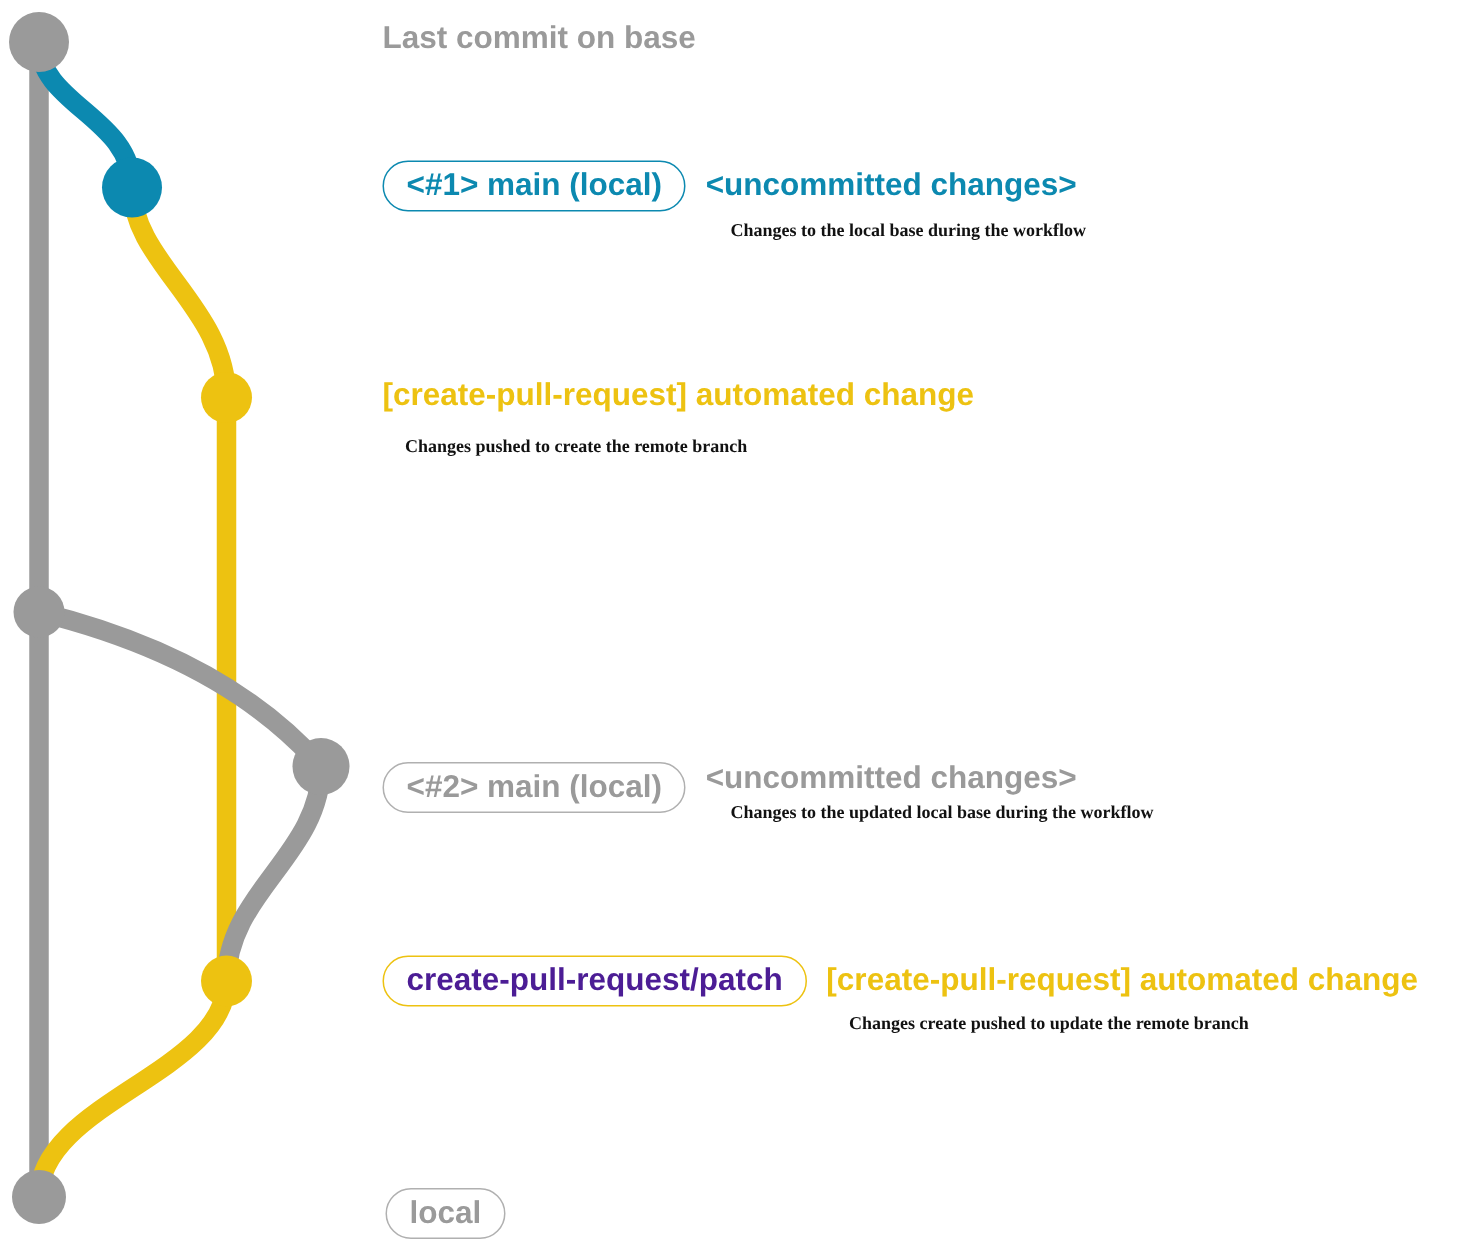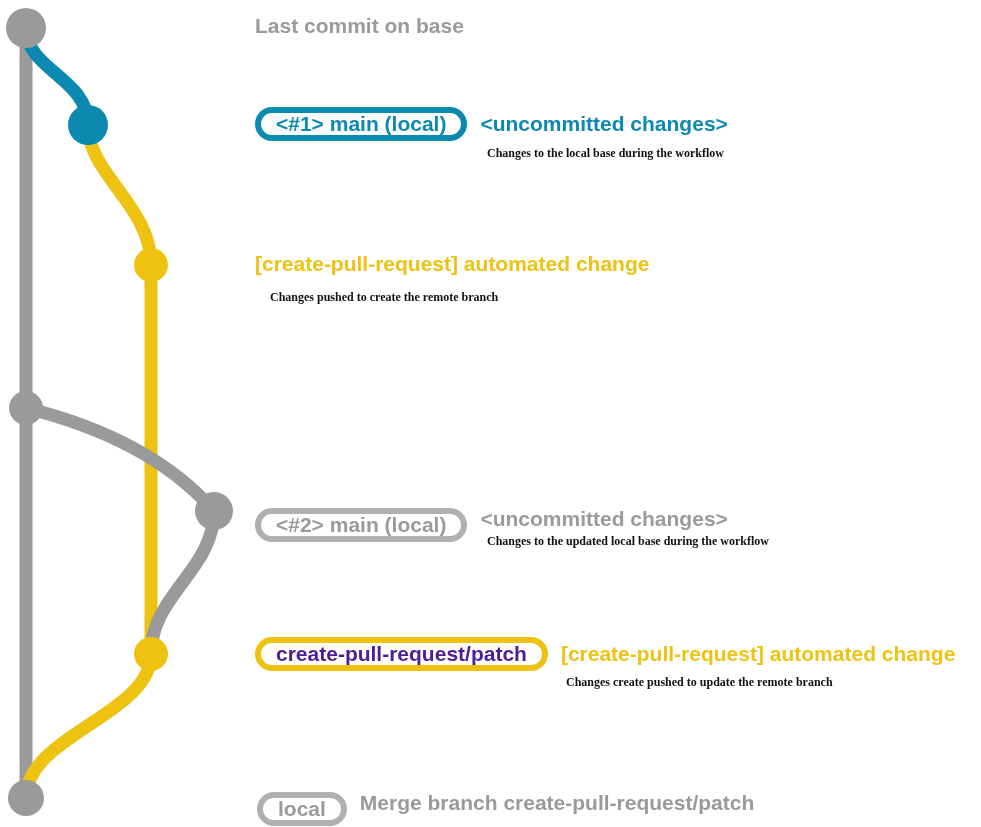--- a/index.html
+++ b/index.html
@@ -34,21 +34,21 @@
     position: absolute;
     display: flex;
     align-items: center;
     white-space: nowrap;
   }
 
   .ref-badge {
     display: inline-flex;
     align-items: center;
     justify-content: center;
-    border: 6px solid #84cc16;
+    border: 1px solid #84cc16;
     border-radius: 19px;
     height: 34px;
     padding: 0 15px;
     box-sizing: border-box;
     font-size: 21px;
     color: #9a9a9a;
     font-family: "Liberation Sans", sans-serif;
     background: #ffffff;
   }
   .ref-badge.blue {
@@ -142,16 +142,15 @@
   <div class="body-text" style="left:487px; top:534px;">Changes to the updated local base during the workflow</div>
 
   <div class="row" style="left:255px; top:637px;">
     <span class="ref-badge yellow">create-pull-request/patch</span>
     <span class="subject yellow">[create-pull-request] automated change</span>
   </div>
   <div class="body-text" style="left:566px; top:675px;">Changes create pushed to update the remote branch</div>
 
   <div class="row" style="left:257px; top:780px;">
     <span class="ref-badge gray">local</span>
-    <span class="subject gray">Merge branch create-pull-request/patch</span>
   </div>
 
 </div>
 
 </body></html>

